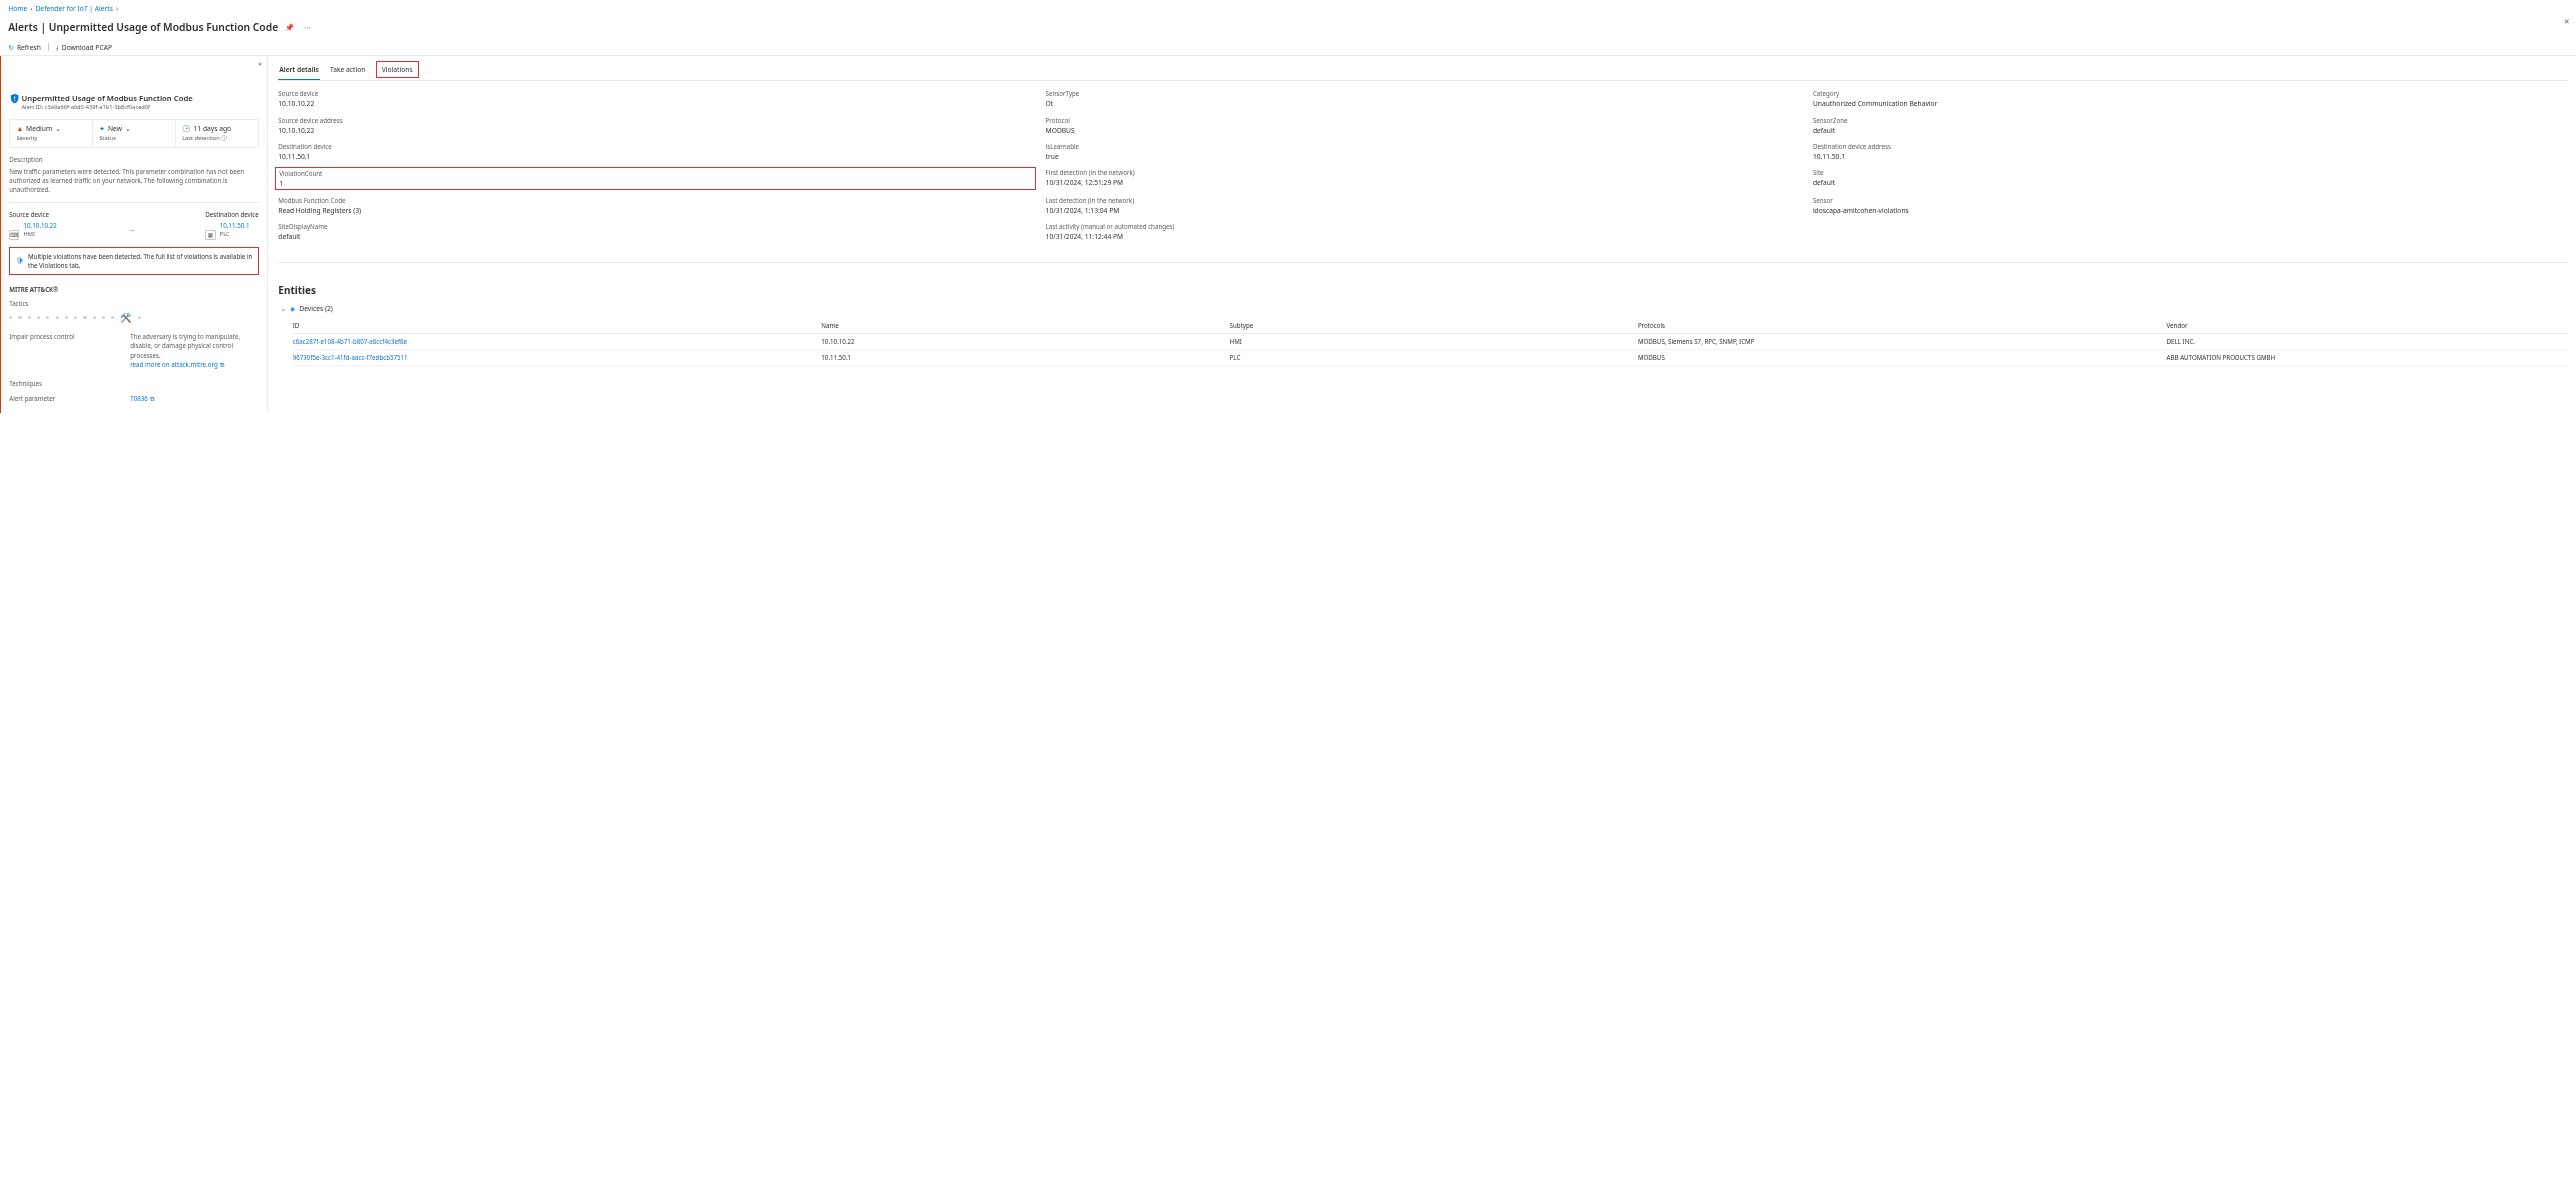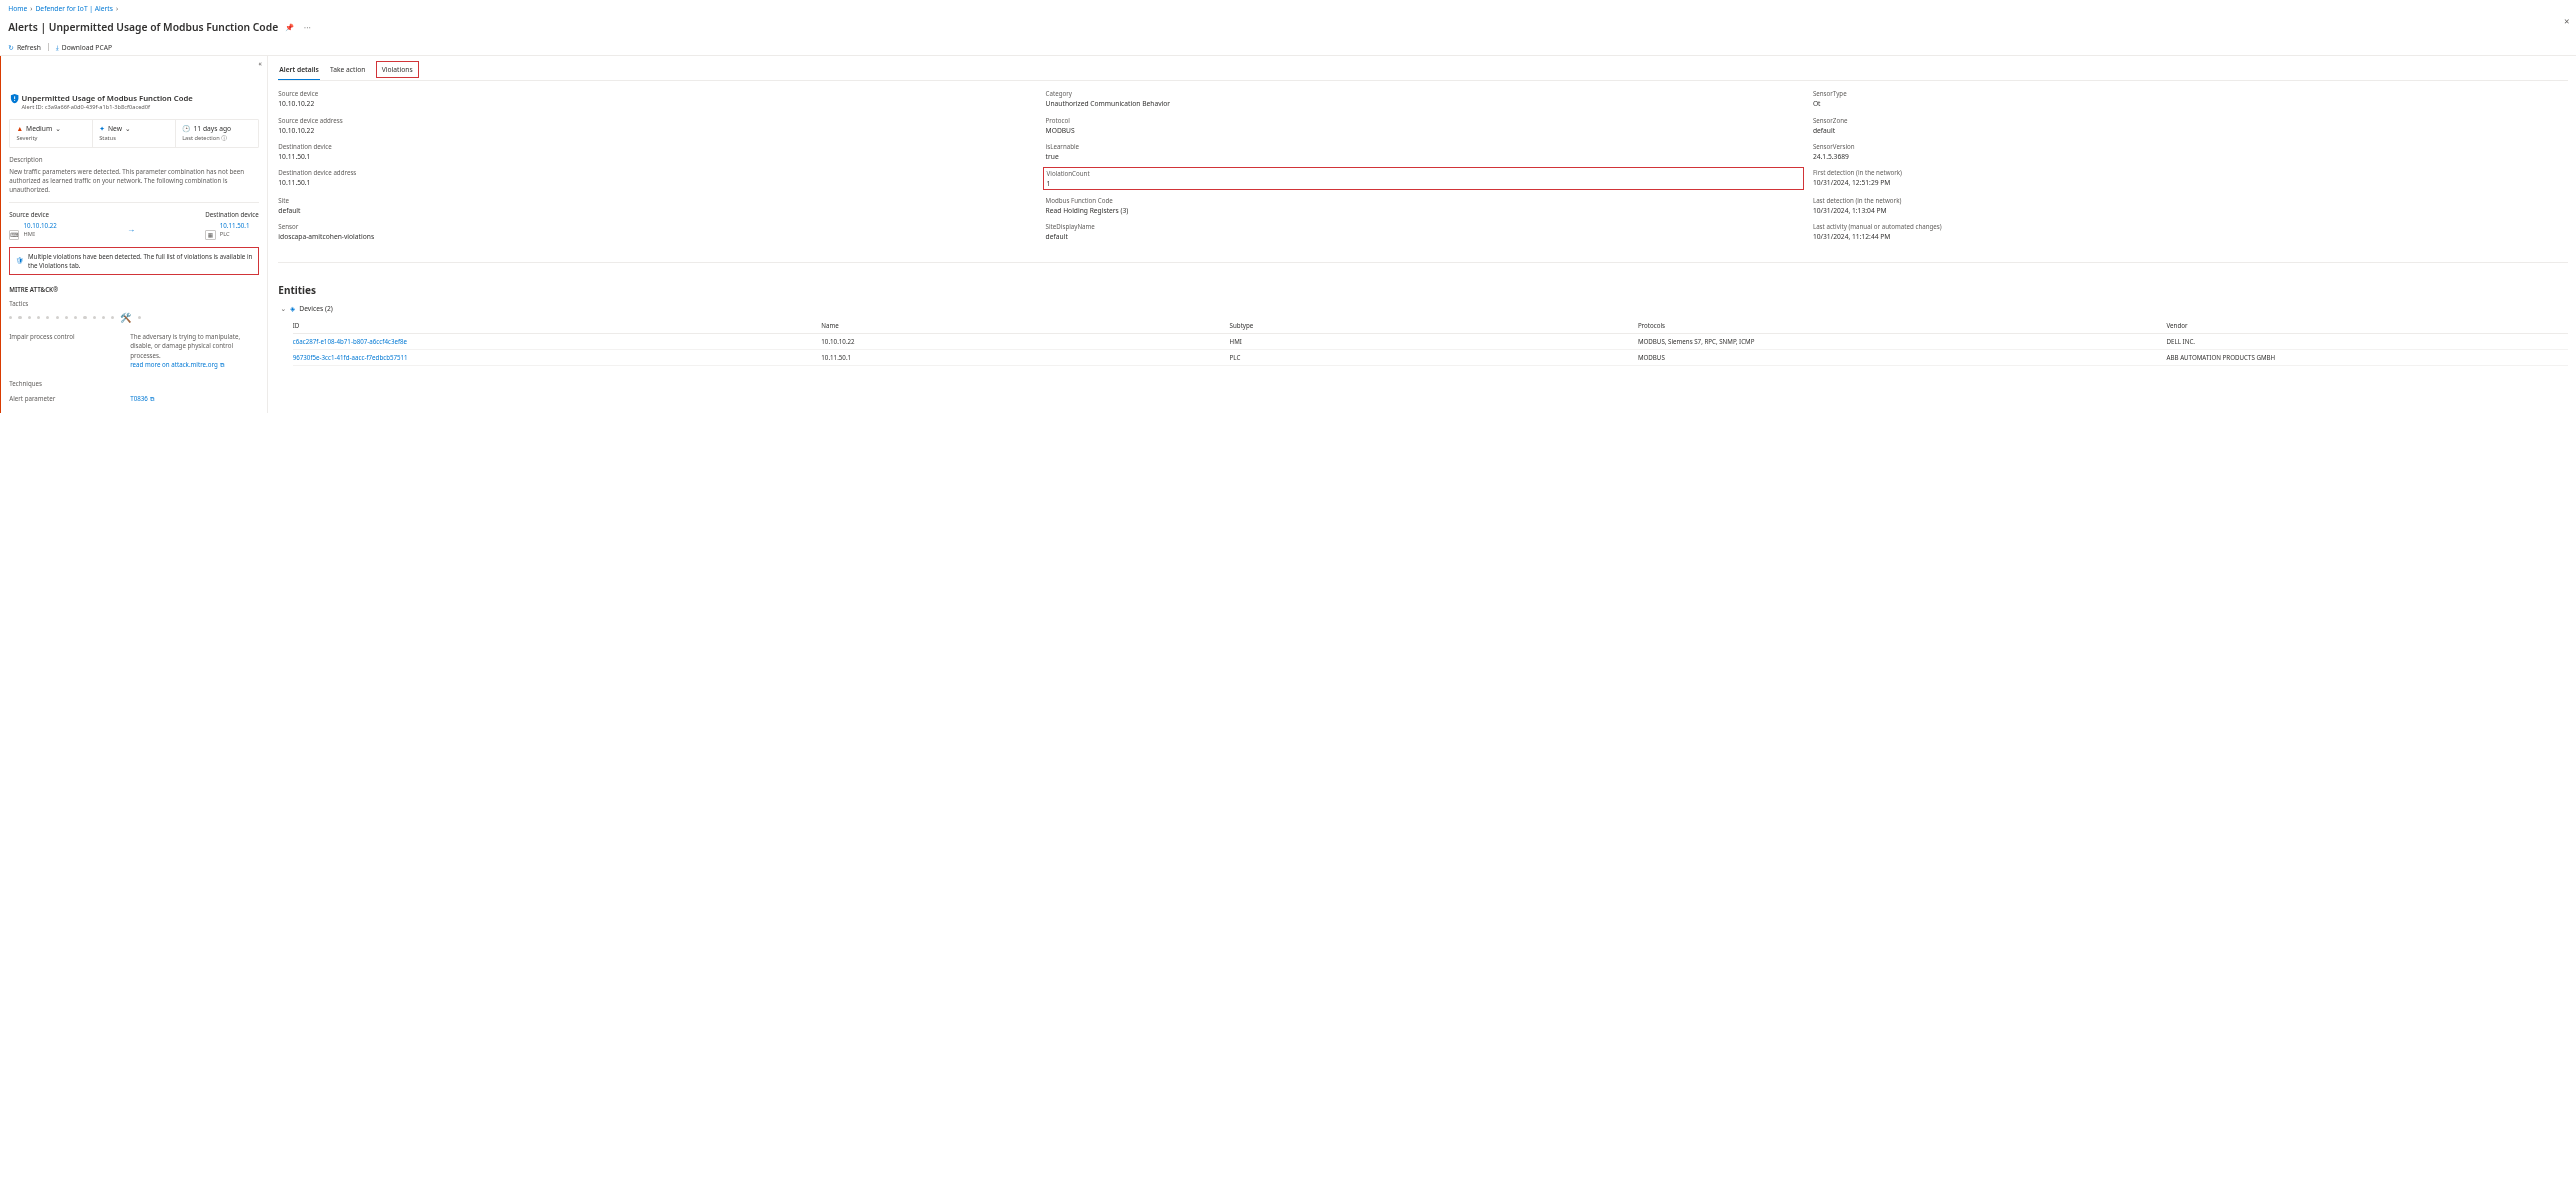--- a/index.html
+++ b/index.html
@@ -262,27 +262,27 @@
       <div class="tab boxed">Violations</div>
     </div>
 
     <div class="detail-grid">
 
       <div class="detail-item">
           <div class="k">Source device</div>
           <div class="v">10.10.10.22</div>
         </div>
       <div class="detail-item">
+          <div class="k">SensorType</div>
+          <div class="v">Ot</div>
+        </div>
+      <div class="detail-item">
           <div class="k">Category</div>
           <div class="v">Unauthorized Communication Behavior</div>
         </div>
-      <div class="detail-item">
-          <div class="k">SensorType</div>
-          <div class="v">Ot</div>
-        </div>
 
       <div class="detail-item">
           <div class="k">Source device address</div>
           <div class="v">10.10.10.22</div>
         </div>
       <div class="detail-item">
           <div class="k">Protocol</div>
           <div class="v">MODBUS</div>
         </div>
       <div class="detail-item">
@@ -290,24 +290,20 @@
           <div class="v">default</div>
         </div>
 
       <div class="detail-item">
           <div class="k">Destination device</div>
           <div class="v">10.11.50.1</div>
         </div>
       <div class="detail-item">
           <div class="k">isLearnable</div>
           <div class="v">true</div>
-        </div>
-      <div class="detail-item">
-          <div class="k">SensorVersion</div>
-          <div class="v">24.1.5.3689</div>
         </div>
 
       <div class="detail-item">
           <div class="k">Destination device address</div>
           <div class="v">10.11.50.1</div>
         </div>
       <div class="detail-item boxed">
           <div class="k">ViolationCount</div>
           <div class="v">1</div>
         </div>

